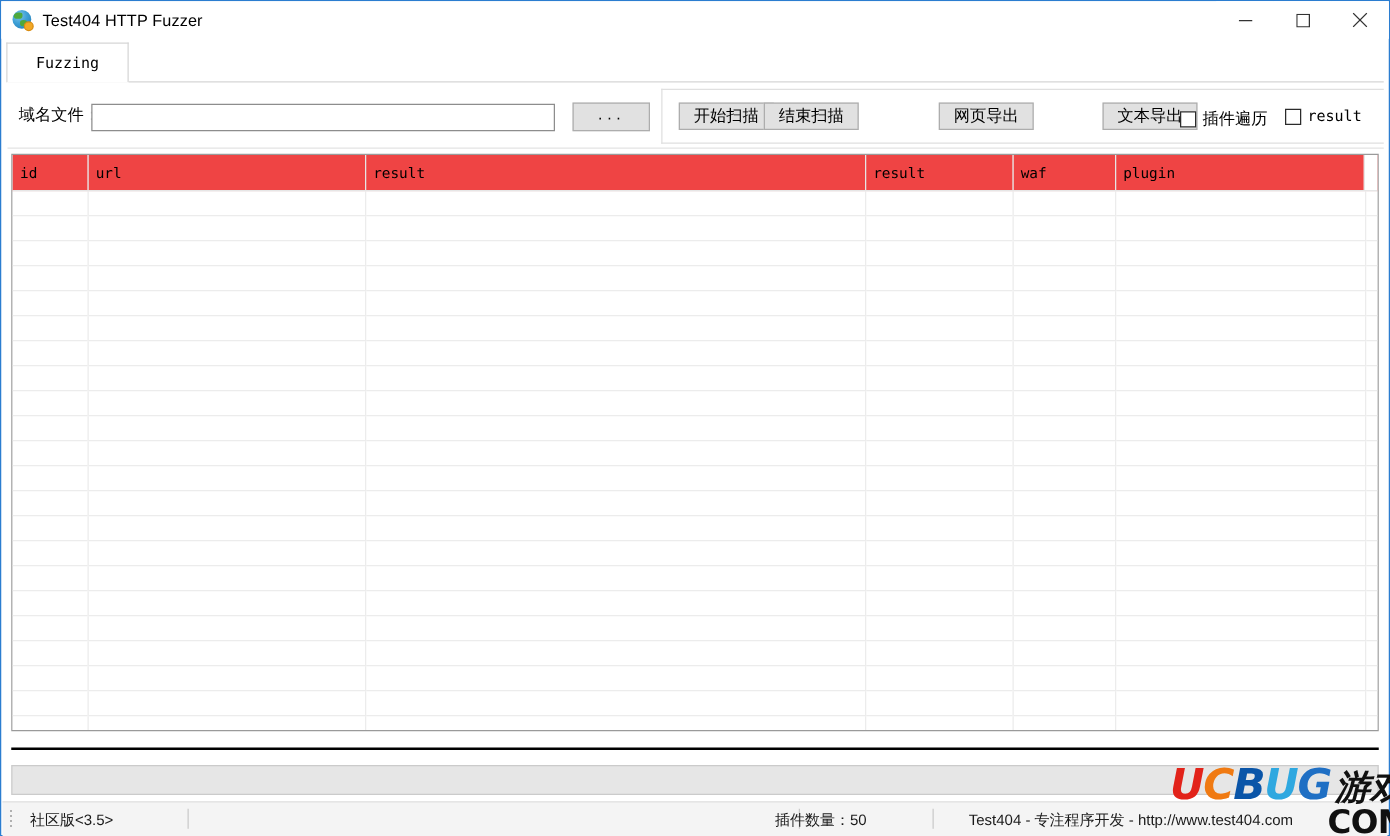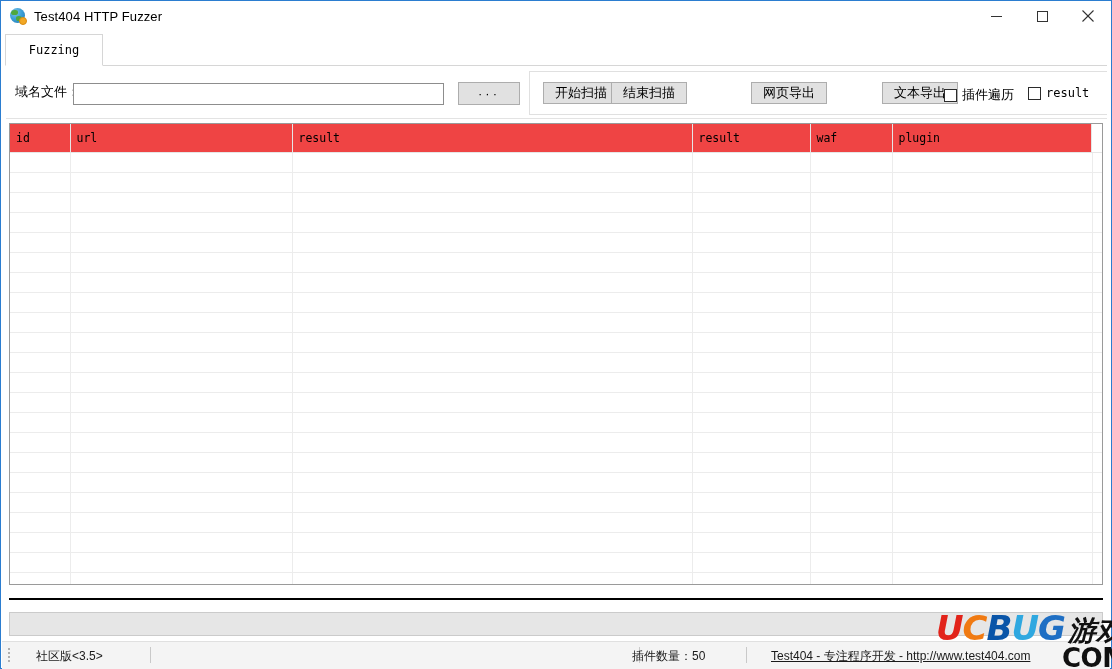--- a/index.html
+++ b/index.html
@@ -254,21 +254,20 @@
     background-image:
       radial-gradient(circle 1px at 1px 1px, #b0b0b0 99%, transparent 100%);
     background-size: 4px 4px;
   }
   .status-seg {
     position: absolute;
     top: 6px;
     font-size: 12px;
     color: #1a1a1a;
     white-space: nowrap;
-    margin-left: 12px;
   }
   .status-div {
     position: absolute;
     top: 5px; width: 1px; height: 16px;
     background: #c9c9c9;
   }
 
   
   .watermark {
     position: absolute;
@@ -603,21 +602,21 @@
   <div class="hrule"></div>
   <div class="progressbar"></div>
 
   <div class="statusbar">
     <div class="status-grip"></div>
     <div class="status-div" style="left:148px;"></div>
     <div class="status-div" style="left:637px;"></div>
     <div class="status-div" style="left:744px;"></div>
     <div class="status-seg" style="left:22px;">社区版&lt;3.5&gt;</div>
     <div class="status-seg" style="left:618px;">插件数量：50</div>
-    <div class="status-seg" style="left:757px;text-decoration:underline;">Test404 - 专注程序开发 - http://www.test404.com</div>
+    <div class="status-seg" style="left:773px;">Test404 - 专注程序开发 - http://www.test404.com</div>
   </div>
 
   <div class="watermark">
     <div class="wm-main"><span class="wm-u">U</span><span class="wm-c">C</span><span class="wm-b">B</span><span class="wm-u2">U</span><span class="wm-g">G</span><span class="wm-cn">游戏网</span></div>
     <div class="wm-com">COM</div>
   </div>
 
 </div>
 
 </body></html>

